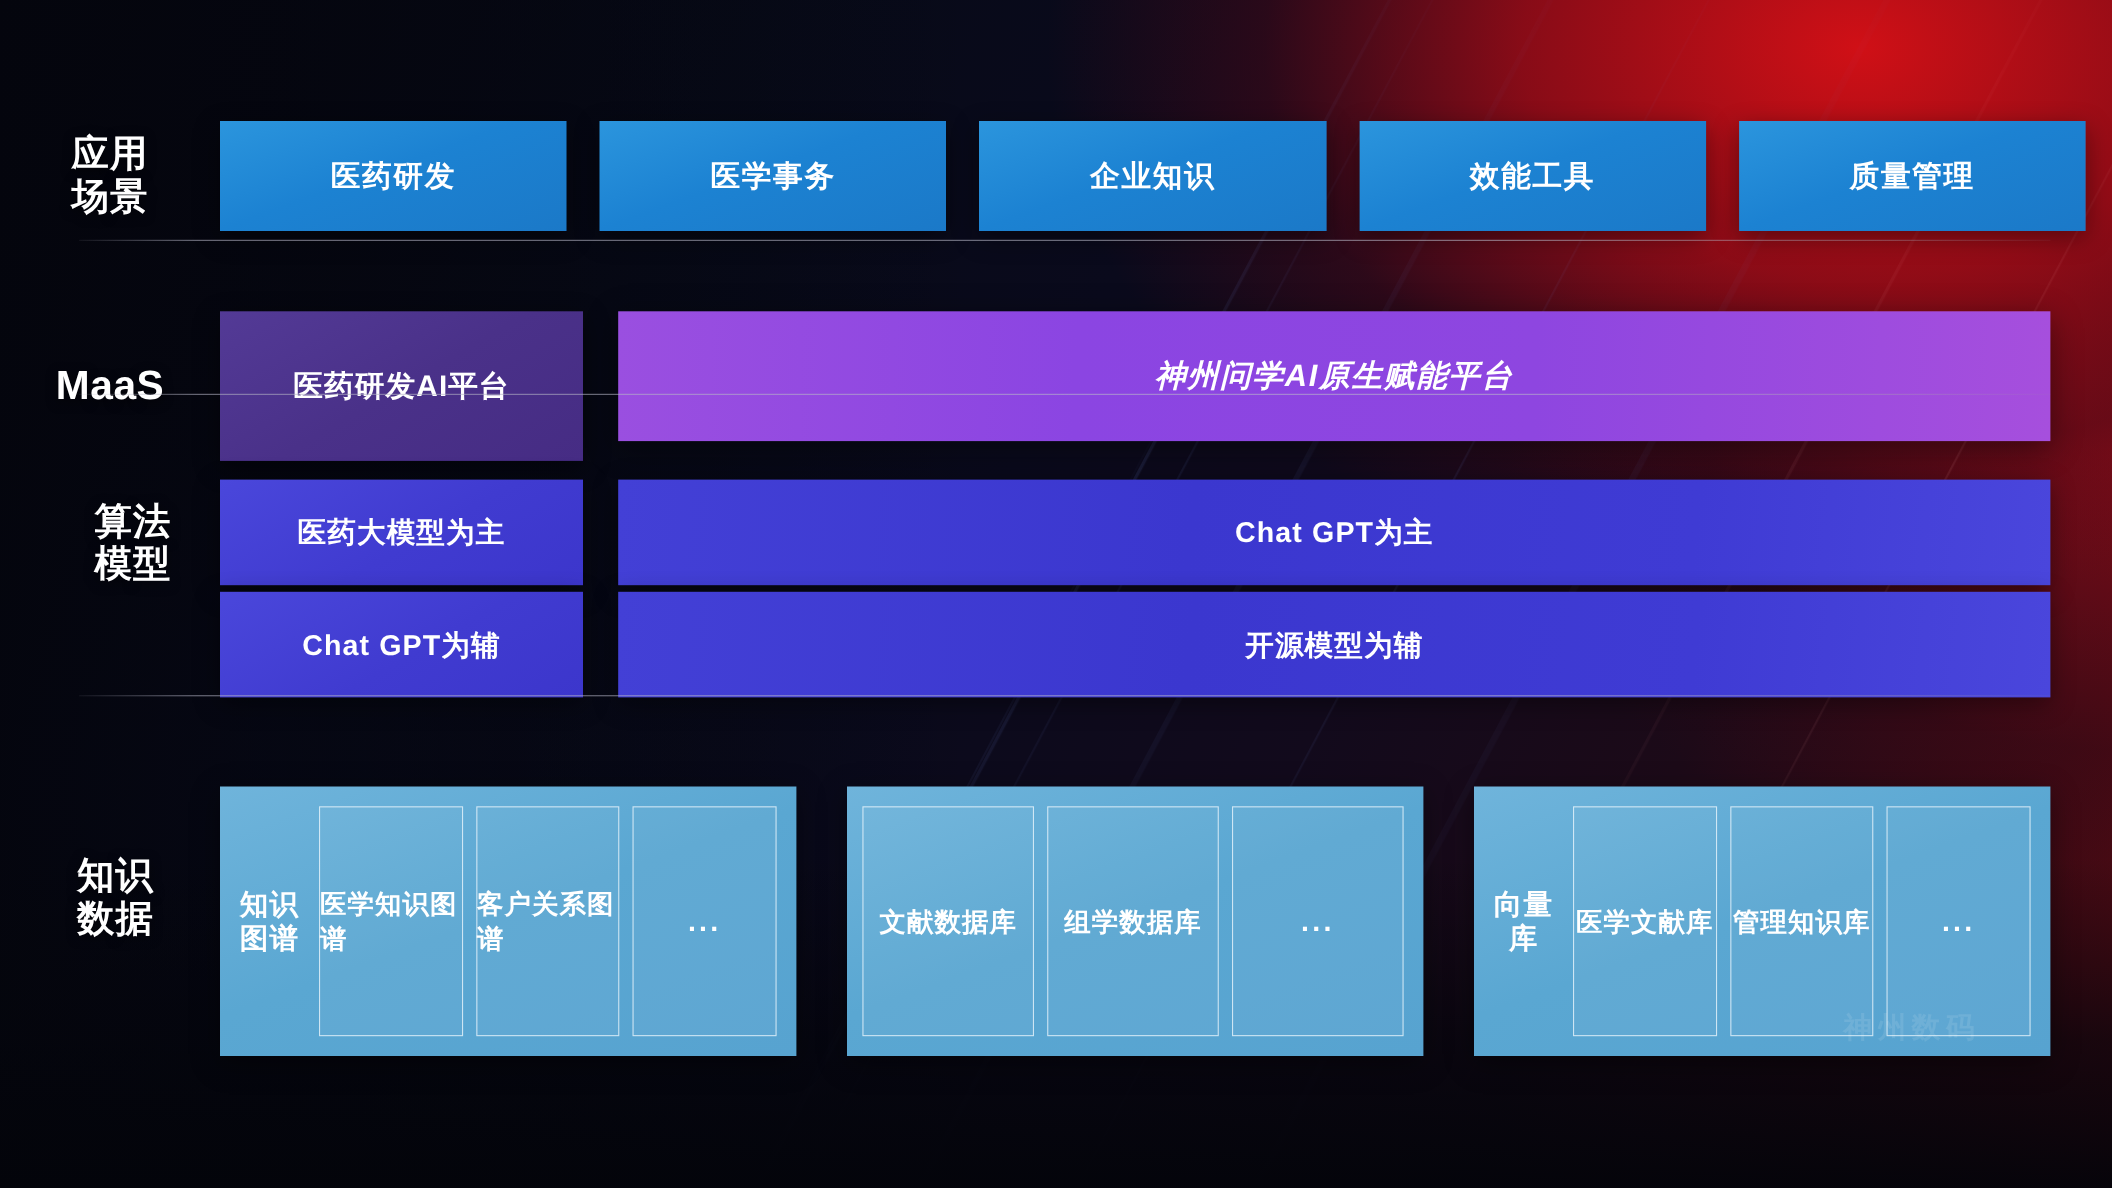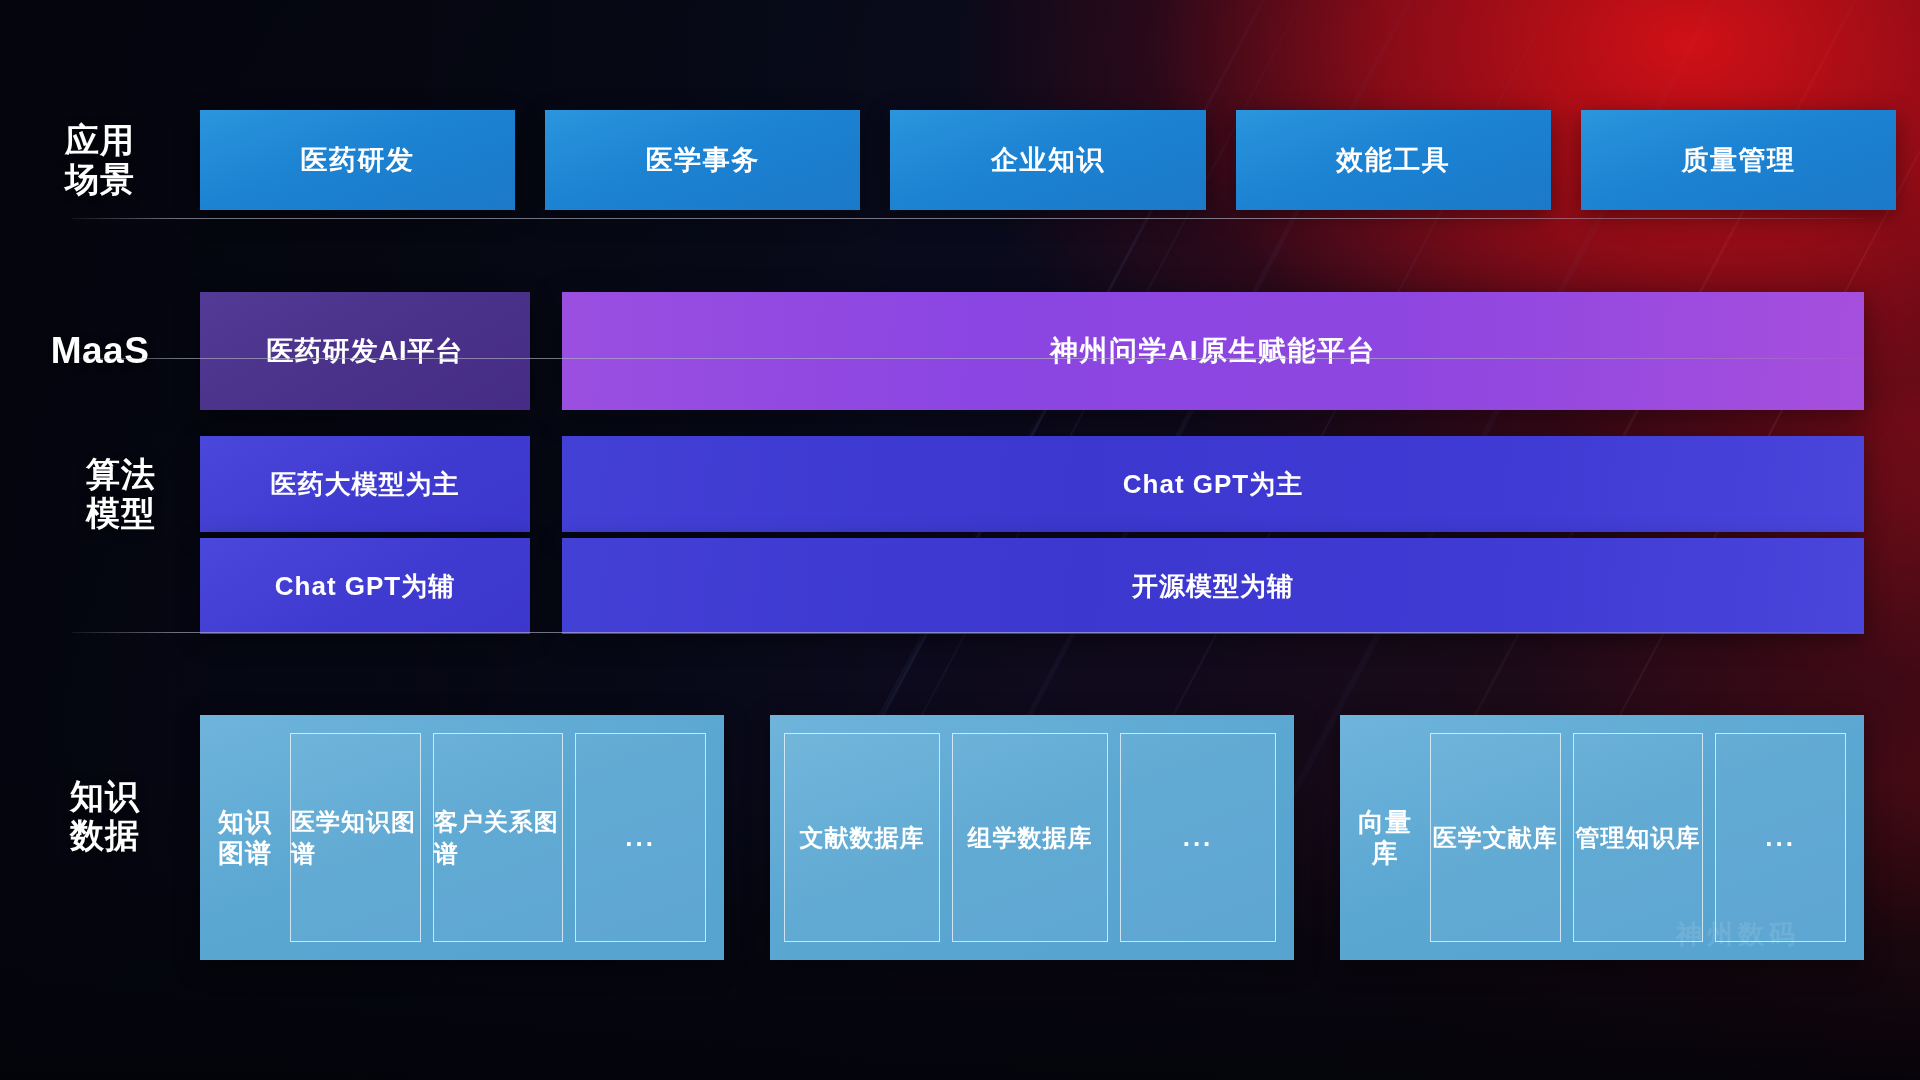--- a/index.html
+++ b/index.html
@@ -87,33 +87,34 @@
     display:flex; align-items:center; justify-content:center;
     color:#ffffff; font-size:27px; font-weight:bold; letter-spacing:1.5px;
     box-shadow:0 6px 22px rgba(0,0,0,0.42);
   }
 
   
   .maas-row { top:292px; height:118px; }
   .maas-body { gap:32px; padding-right:56px; }
   .maas-left {
     flex:0 0 330px;
-    height:118px;
+    height:136px;
     background:linear-gradient(150deg, #533a96 0%, #4a3189 50%, #462c84 100%);
     display:flex; align-items:center; justify-content:center;
     color:#ffffff; font-size:27px; font-weight:bold; letter-spacing:1px;
     box-shadow:0 6px 22px rgba(0,0,0,0.42);
   }
   .maas-right {
     flex:1 1 auto;
     height:118px;
     background:linear-gradient(92deg, #9a4fe0 0%, #8b45e2 32%, #8e46e0 64%, #a64fdd 100%);
     display:flex; align-items:center; justify-content:center;
     color:#ffffff; font-size:28px; font-weight:bold; letter-spacing:1.5px;
     box-shadow:0 6px 26px rgba(0,0,0,0.42);
+    font-style:italic;
   }
 
   
   .model-label-wrap {
     position:absolute;
     left:16px; top:455px; width:200px;
     text-align:center;
     color:#ffffff; font-weight:bold; font-size:34px; line-height:1.16; letter-spacing:1px;
     padding-left:10px;
     text-shadow:0 2px 10px rgba(0,0,0,0.6);

